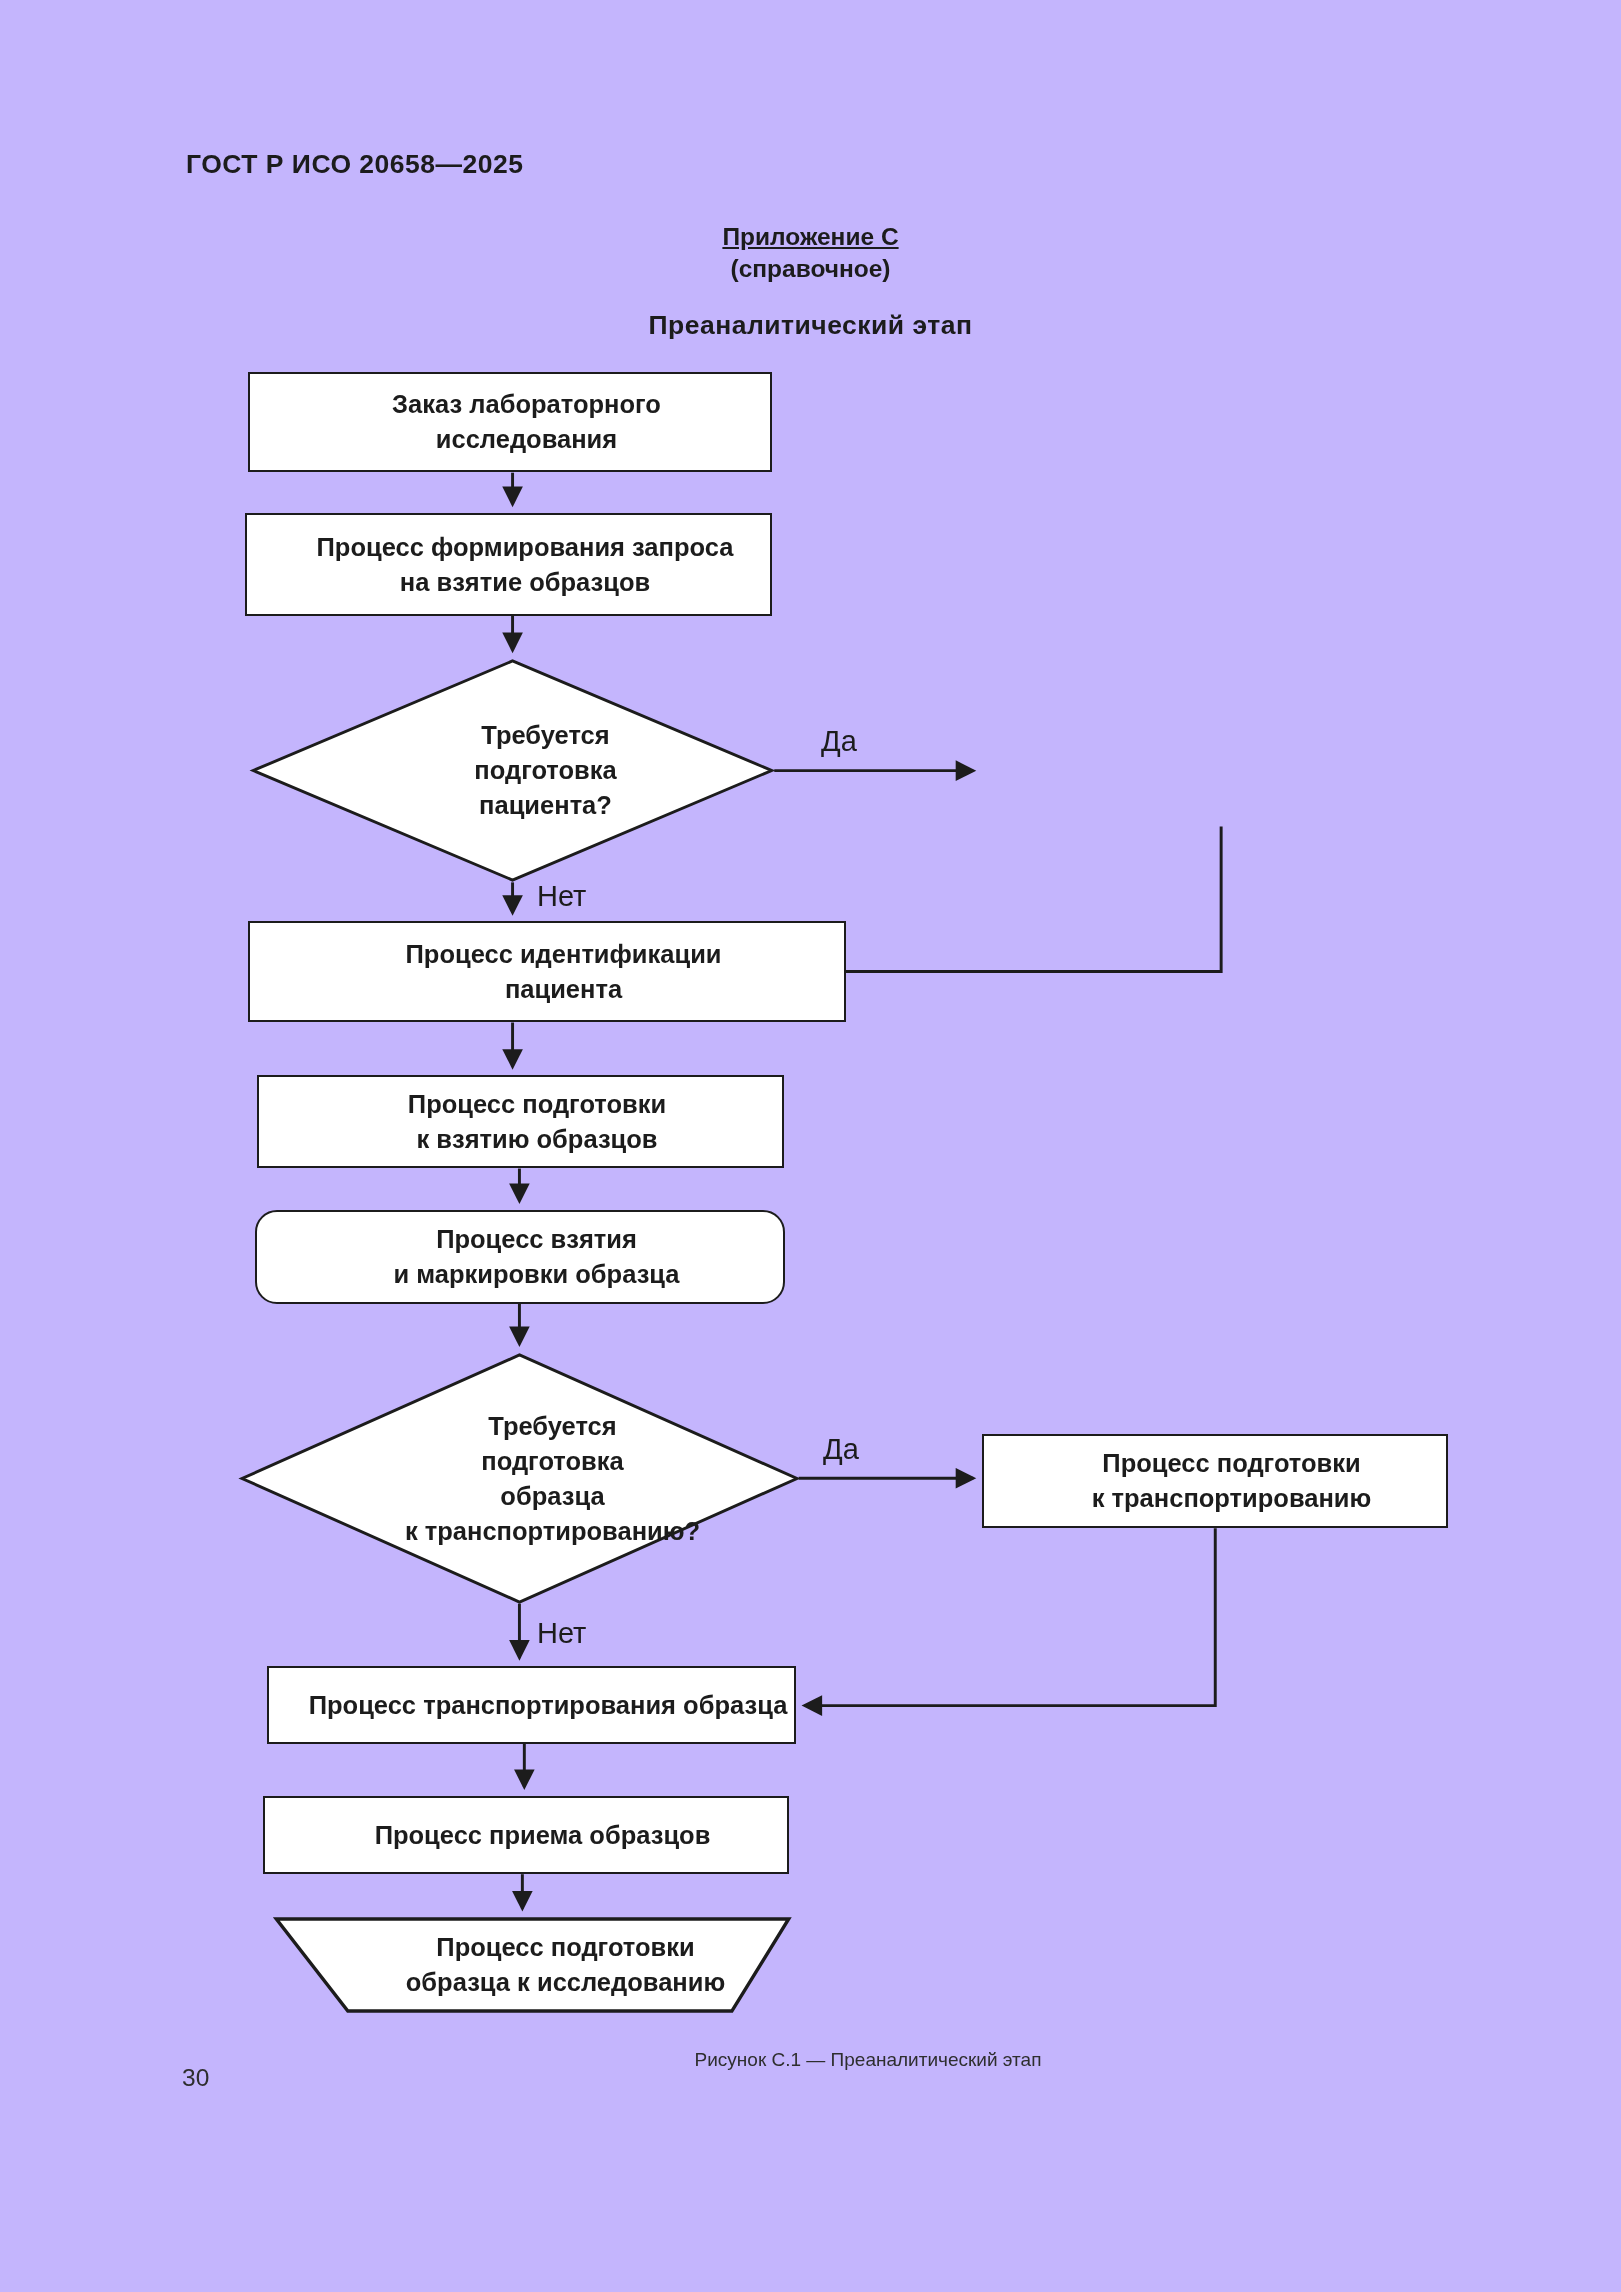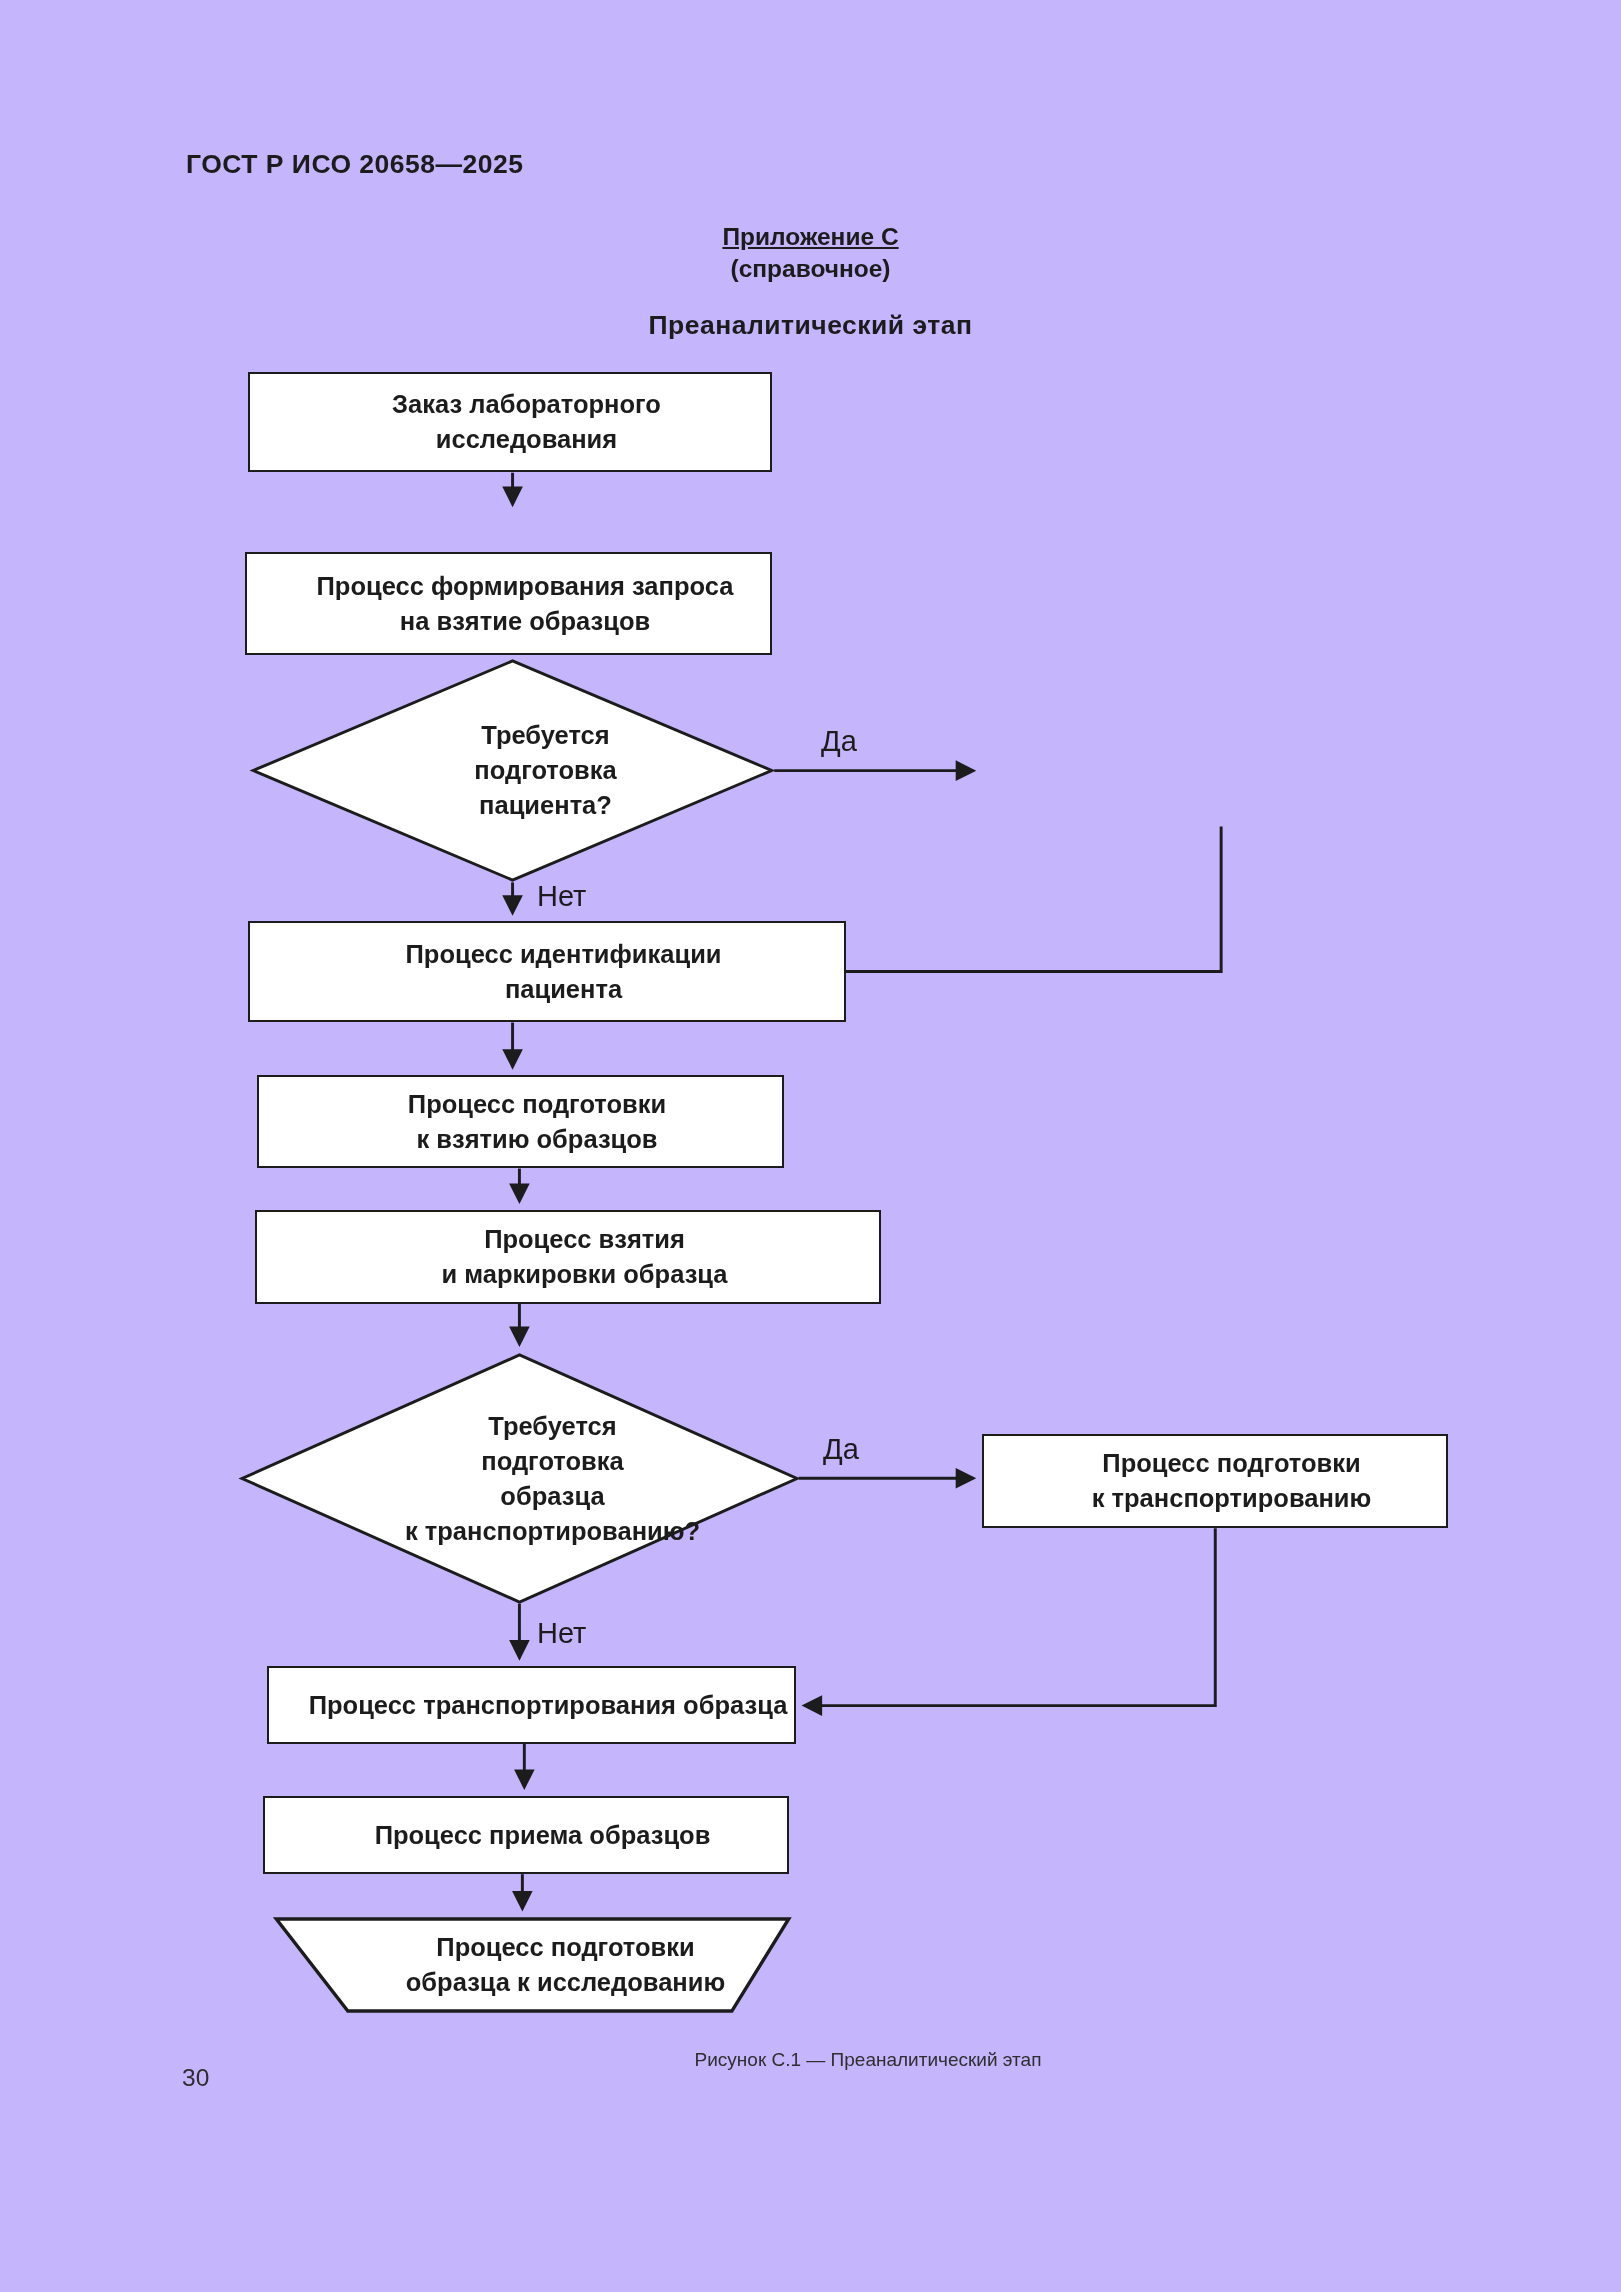--- a/index.html
+++ b/index.html
@@ -86,21 +86,21 @@
     </g>
   </svg>
 
   <div class="node box" style="left:248px;top:372px;width:524px;height:100px;">
     <div class="node-text">
         <div>Заказ лабораторного</div>
         <div>исследования</div>
       </div>
   </div>
 
-  <div class="node box" style="left:245px;top:513px;width:527px;height:103px;margin-top:39px;">
+  <div class="node box" style="left:245px;top:513px;width:527px;height:103px;">
     <div class="node-text">
         <div>Процесс формирования запроса</div>
         <div>на взятие образцов</div>
       </div>
   </div>
 
   <div class="node shape-node" style="left:251px;top:659px;width:523px;height:223px;">
     <svg width="523" height="223" viewBox="0 0 534 228">
       <polygon points="267,2 532,114 267,226 2,114" fill="#ffffff" stroke="#1c1c1c" stroke-width="3"></polygon>
     </svg>
@@ -119,21 +119,21 @@
       </div>
   </div>
 
   <div class="node box" style="left:257px;top:1075px;width:527px;height:93px;">
     <div class="node-text">
         <div>Процесс подготовки</div>
         <div>к взятию образцов</div>
       </div>
   </div>
 
-  <div class="node box" style="left:255px;top:1210px;width:626px;height:94px;">
+  <div class="node box" style="left:255px;top:1210px;width:530px;height:94px;border-radius:22px;">
     <div class="node-text">
         <div>Процесс взятия</div>
         <div>и маркировки образца</div>
       </div>
   </div>
 
   <div class="node shape-node" style="left:240px;top:1353px;width:559px;height:251px;">
     <svg width="559" height="251" viewBox="0 0 570 256">
       <polygon points="285,2 568,128 285,254 2,128" fill="#ffffff" stroke="#1c1c1c" stroke-width="3"></polygon>
     </svg>

